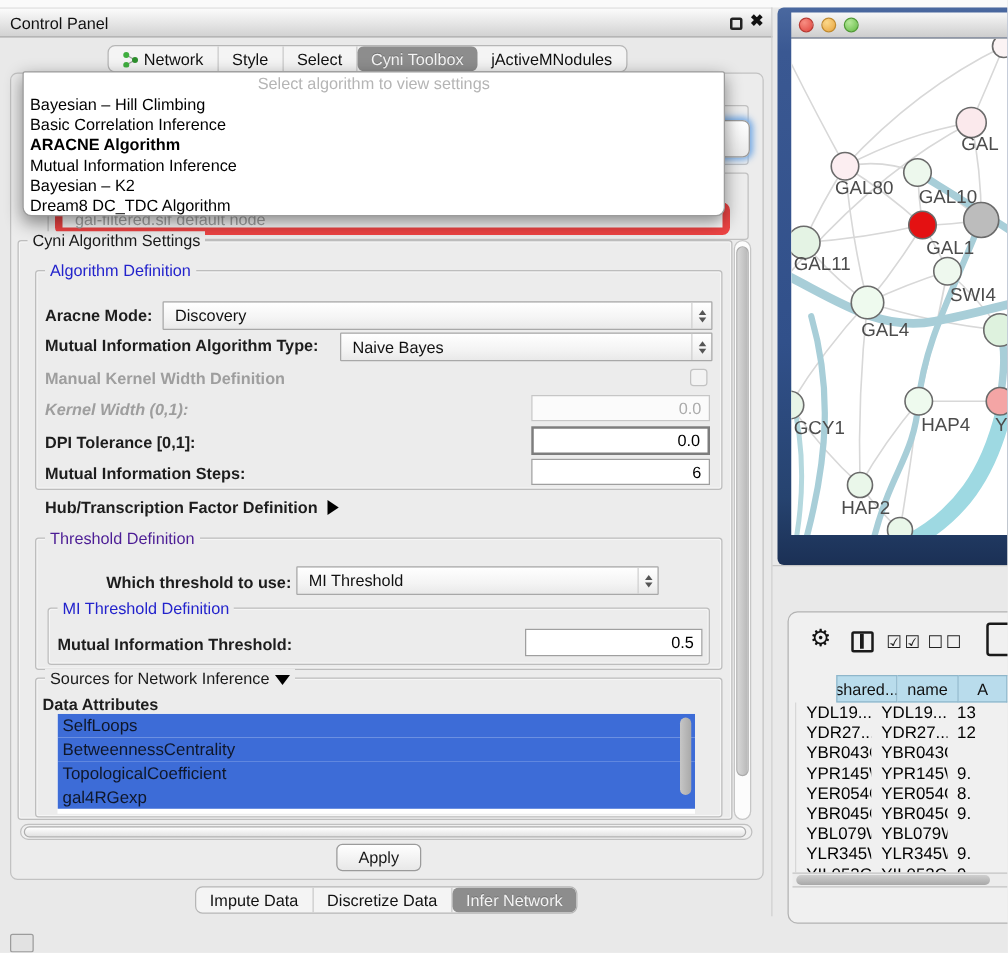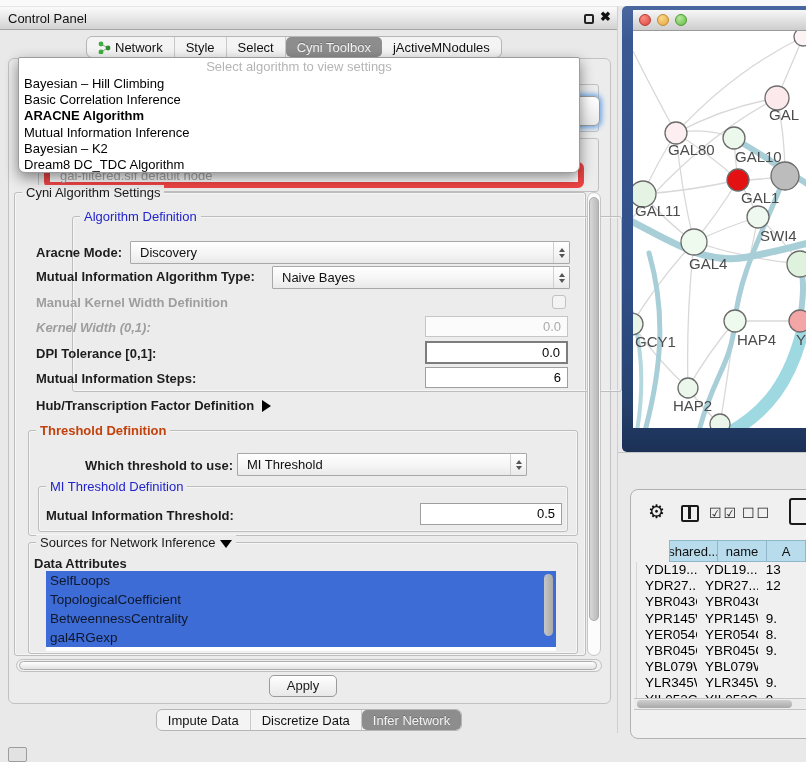--- a/index.html
+++ b/index.html
@@ -42,21 +42,21 @@
 #algo-popup { position:absolute; left:18px; top:57px; width:562px; height:116px; background:#fff;
   border:1px solid #9c9c9c; border-radius:2px 2px 7px 7px; box-shadow:0 5px 14px rgba(0,0,0,0.45); z-index:50; }
 #algo-placeholder { height:18px; text-align:center; color:#b5b5b5; font-size:13px; line-height:18px; }
 .dd-item { height:16.2px; line-height:16.2px; padding-left:5px; font-size:13px; color:#000; }
 .dd-item.bold { font-weight:bold; }
 
 
 .grp { position:absolute; border:1px solid #bdbdbd; border-radius:3px; box-shadow:inset 0 0 0 1px rgba(255,255,255,0.5); }
 .legend { position:absolute; top:-8px; left:7px; background:#ececec; padding:0 4px; font-size:13px; white-space:nowrap; }
 .legend.blue { color:#2323cc; }
-.legend.green { color:#c2410c;font-weight:bold; }
+.legend.green { color:#4c1d95; }
 .flabel { position:absolute; font-size:13px; font-weight:bold; color:#1d1d1d; white-space:nowrap; }
 .flabel.dis { color:#9e9e9e; }
 
 
 .combo { position:absolute; height:23px; border:1px solid #a8a8a8; border-radius:1px;
   background:linear-gradient(180deg,#ffffff 0%,#f4f4f4 60%,#e9e9e9 100%); display:flex; align-items:center; }
 .combo .val { flex:1; padding-left:9px; font-size:13px; color:#111; }
 .combo .stepper { width:16px; height:100%; display:flex; flex-direction:column; align-items:center; justify-content:center; gap:2px; border-left:1px solid #d0d0d0; }
 .arr-up { width:0; height:0; border-left:3.5px solid transparent; border-right:3.5px solid transparent; border-bottom:4px solid #555; }
 .arr-dn { width:0; height:0; border-left:3.5px solid transparent; border-right:3.5px solid transparent; border-top:4px solid #555; }
@@ -180,21 +180,21 @@
         <div class="dd-item">Mutual Information Inference</div>
         <div class="dd-item">Bayesian – K2</div>
         <div class="dd-item">Dream8 DC_TDC Algorithm</div>
       </div>
   </div>
 
   <div class="grp" style="left:14px;top:192px;width:572px;height:464px;z-index:10;">
     <span class="legend">Cyni Algorithm Settings</span>
   </div>
 
-  <div class="grp" style="left:28px;top:216px;width:550px;height:176px;z-index:11;margin-left:44px;">
+  <div class="grp" style="left:28px;top:216px;width:550px;height:176px;z-index:11;">
     <span class="legend blue">Algorithm Definition</span>
   </div>
   <span class="flabel" style="left:36px;top:245px;z-index:12;">Aracne Mode:</span>
   <div class="combo" style="left:130px;top:241px;width:440px;z-index:12;">
     <span class="val">Discovery</span>
     <span class="stepper">
         <span class="arr-up"></span>
         <span class="arr-dn"></span>
       </span>
   </div>
@@ -236,22 +236,22 @@
   </div>
   <span class="flabel" style="left:46px;top:508px;z-index:13;">Mutual Information Threshold:</span>
   <div class="tinput" style="left:420px;top:503px;width:142px;height:22px;z-index:13;">0.5</div>
 
   <div class="grp" style="left:28px;top:542px;width:550px;height:112px;z-index:11;">
     <span class="legend"><span>Sources for Network Inference</span><span class="tri-down"></span></span>
   </div>
   <span class="flabel" style="left:34px;top:556px;z-index:12;">Data Attributes</span>
   <div id="attr-list" style="z-index:12;">
     <div class="attr-item" style="background: rgb(61, 108, 215);">SelfLoops</div>
+      <div class="attr-item" style="background: rgb(61, 108, 215);">BetweennessCentrality</div>
       <div class="attr-item" style="background: rgb(61, 108, 215);">TopologicalCoefficient</div>
-      <div class="attr-item" style="background: rgb(61, 108, 215);">BetweennessCentrality</div>
       <div class="attr-item" style="background: rgb(61, 108, 215);">gal4RGexp</div>
       <div id="attr-vthumb"></div>
   </div>
 
   <div id="settings-vscroll" style="z-index:12;">
       <div id="settings-vthumb"></div>
     </div>
   <div id="settings-hscroll" style="z-index:12;">
       <div id="settings-hthumb"></div>
     </div>

